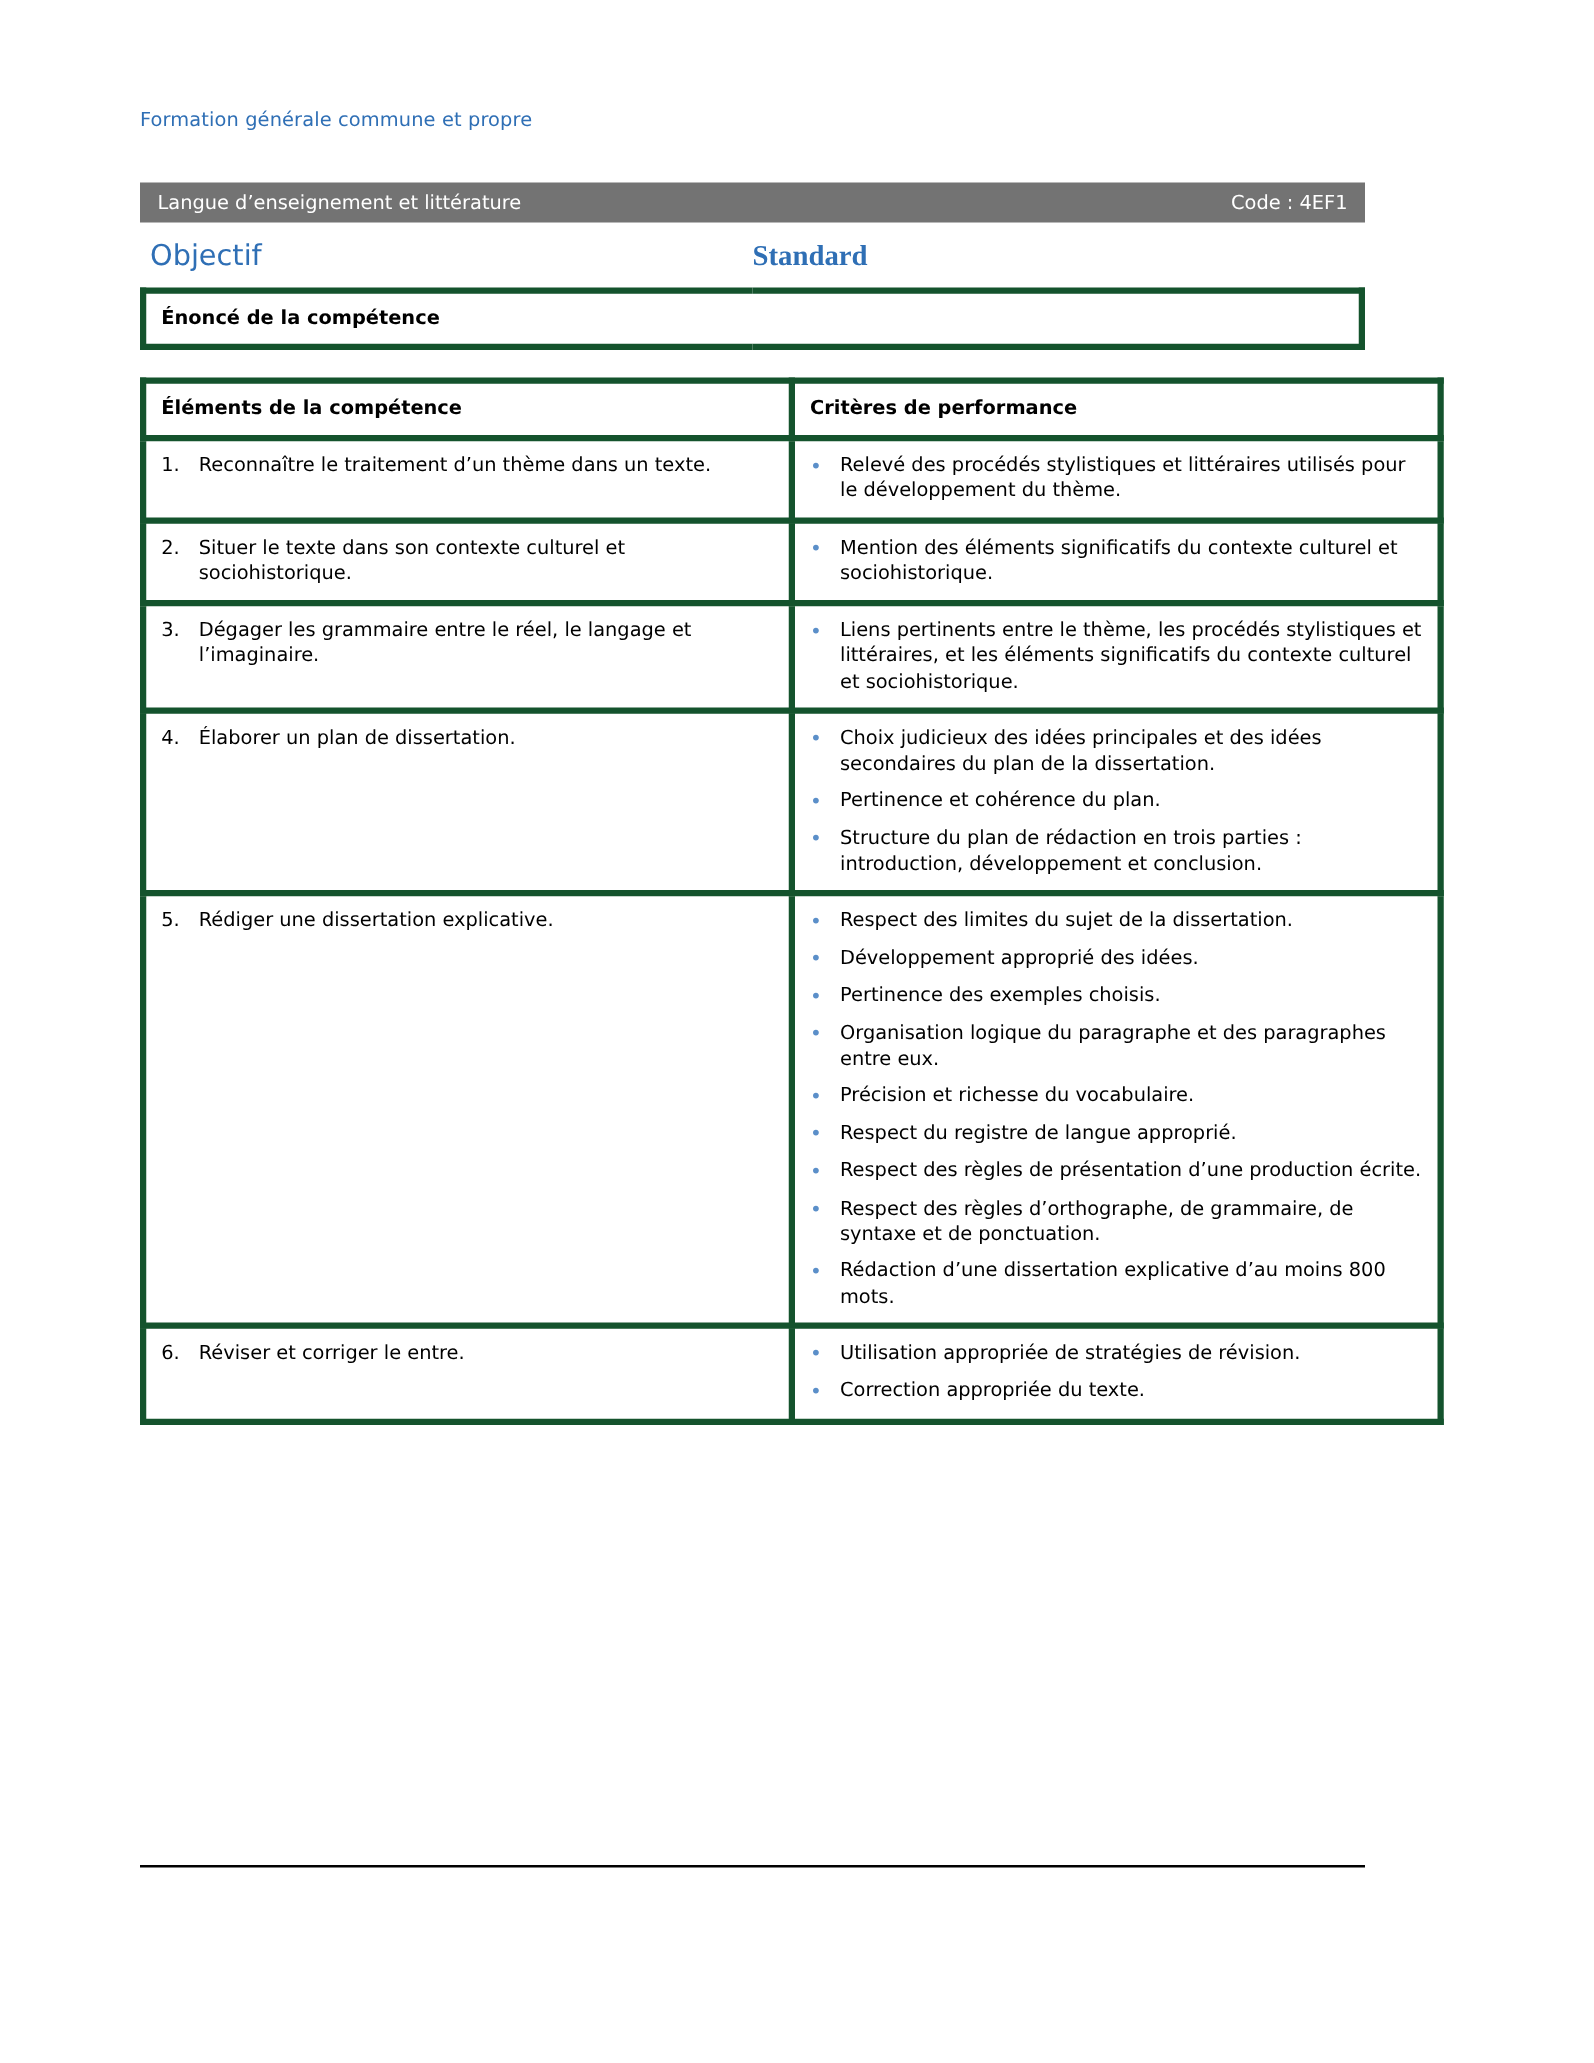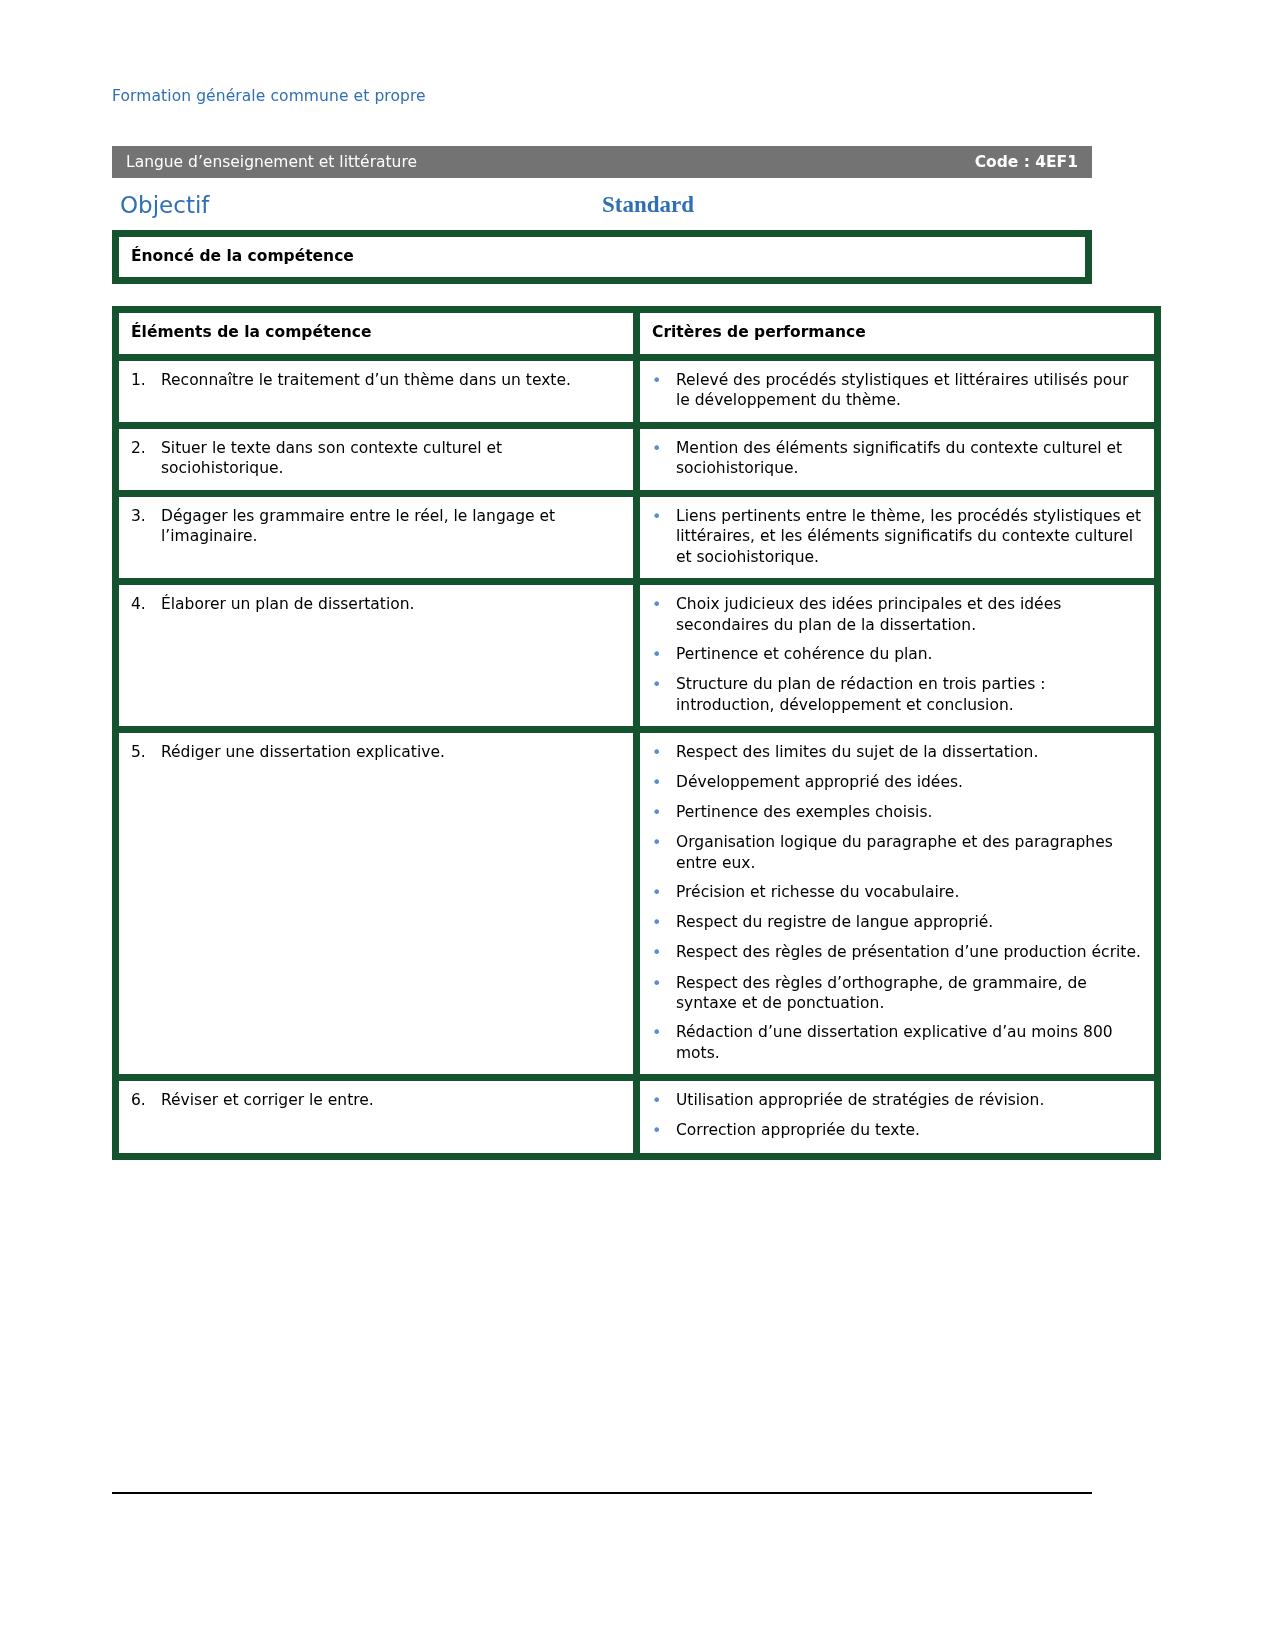--- a/index.html
+++ b/index.html
@@ -41,21 +41,21 @@
     color: #ffffff;
     height: 32px;
     display: flex;
     align-items: center;
     justify-content: space-between;
     padding: 0 14px;
     box-sizing: border-box;
     font-size: 15.5px;
   }
   .band .band-title { font-weight: normal; }
-  .band .band-code { font-weight: bold; }
+  .band .band-code { font-weight: normal; }
 
   .columns-head {
     display: flex;
     margin-top: 14px;
     margin-bottom: 12px;
   }
   .columns-head .col-objectif {
     width: 490px;
     color: #2f6fb5;
     font-size: 23px;
@@ -69,21 +69,21 @@
     font-weight: bold;
     font-family: Liberation Serif, serif;
   }
 
   table.block {
     border-collapse: collapse;
     width: 980px;
     table-layout: fixed;
   }
   table.block td, table.block th {
-    border: 7px solid #14532d;
+    border: 5px solid #14532d;
     vertical-align: top;
     padding: 9px 12px 11px 12px;
     font-size: 15.5px;
     line-height: 1.32;
     text-align: left;
   }
   table.block th {
     font-weight: bold;
   }
   .enonce-table { margin-bottom: 22px; }

